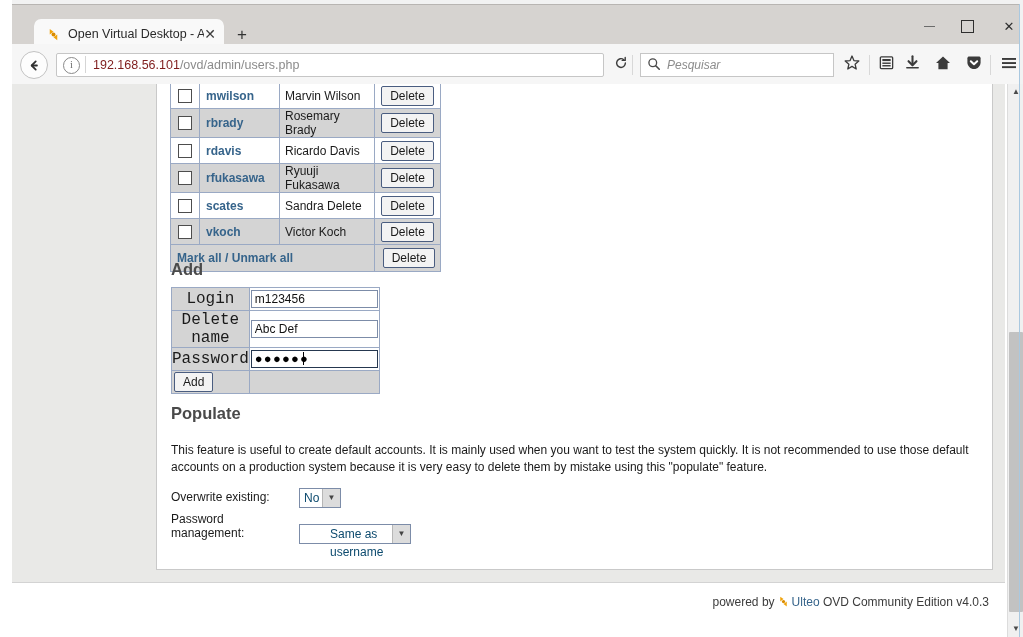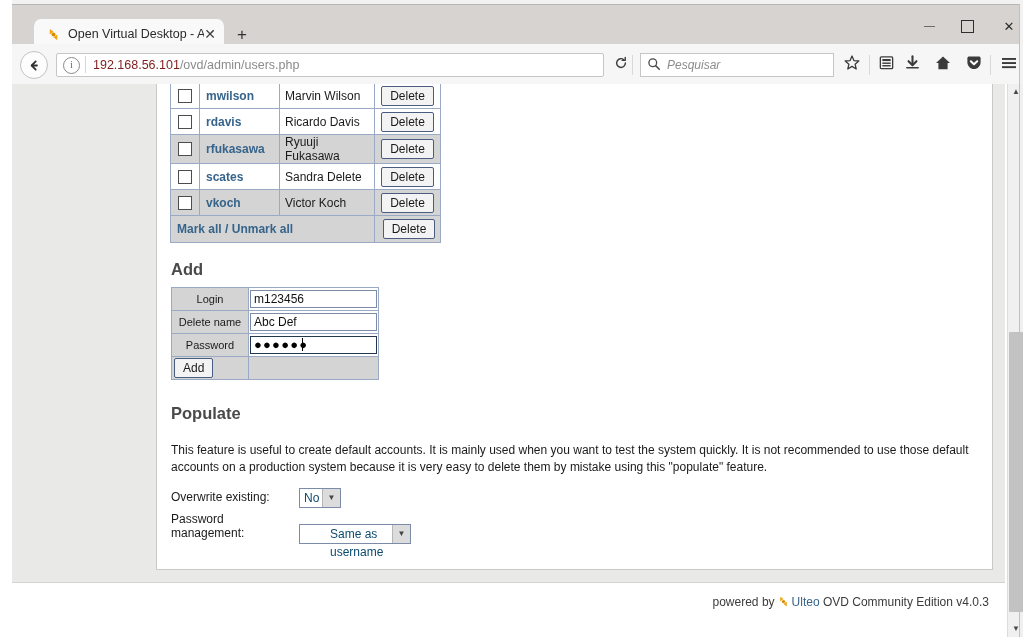--- a/index.html
+++ b/index.html
@@ -343,22 +343,23 @@
   }
   .add-table td {
     border: 1px solid #9aa9c4;
     background: #d4d4d4;
     padding: 0;
     height: 22px;
   }
   .add-label {
     width: 76px;
     text-align: center;
-    font-size: 11px;
+    font-size: 16px;
     color: #1a1a1a;
+    font-family: Liberation Mono, monospace;
   }
   .add-input-cell {
     width: 129px;
     padding: 0 !important;
     background: #ffffff !important;
   }
   .txt {
     width: 127px;
     height: 18px;
     box-sizing: border-box;
@@ -609,20 +610,26 @@
     <div class="content-panel">
 
       <table class="users-table">
         <tbody>
           <tr class="odd">
             <td class="cell-check"><span class="cb"></span></td>
             <td class="cell-login"><a href="#">mwilson</a></td>
             <td class="cell-name">Marvin Wilson</td>
             <td class="cell-del"><button class="btn">Delete</button></td>
           </tr>
+          <tr class="even">
+            <td class="cell-check"><span class="cb"></span></td>
+            <td class="cell-login"><a href="#">rbrady</a></td>
+            <td class="cell-name">Rosemary Brady</td>
+            <td class="cell-del"><button class="btn">Delete</button></td>
+          </tr>
           <tr class="odd">
             <td class="cell-check"><span class="cb"></span></td>
             <td class="cell-login"><a href="#">rdavis</a></td>
             <td class="cell-name">Ricardo Davis</td>
             <td class="cell-del"><button class="btn">Delete</button></td>
           </tr>
           <tr class="even">
             <td class="cell-check"><span class="cb"></span></td>
             <td class="cell-login"><a href="#">rfukasawa</a></td>
             <td class="cell-name">Ryuuji Fukasawa</td>

